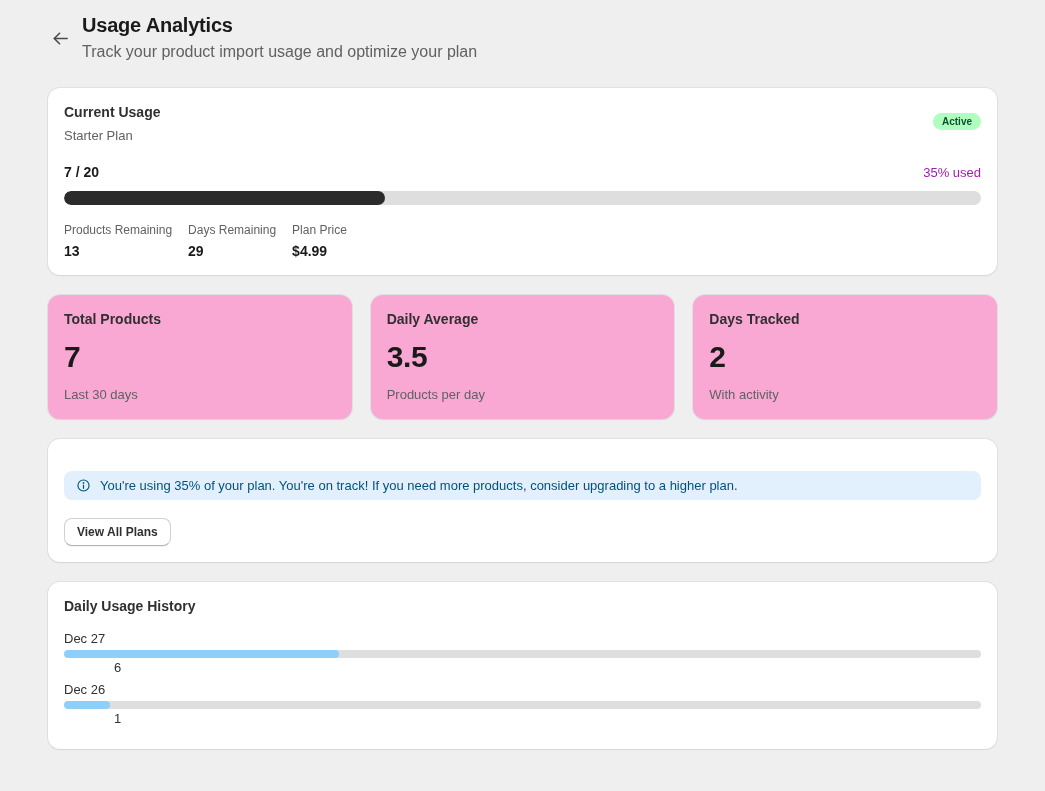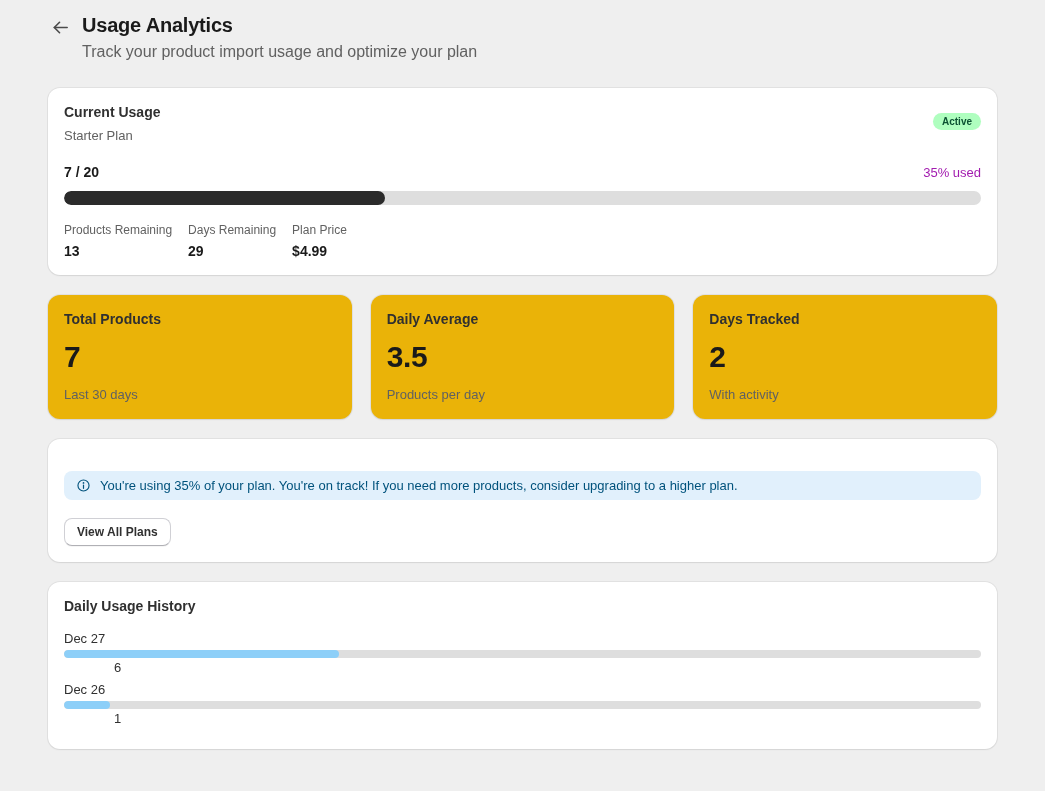--- a/index.html
+++ b/index.html
@@ -6,21 +6,21 @@
   html, body { width: 1045px; height: 791px; }
   body {
     background: #efefef;
     font-family: "Liberation Sans", "DejaVu Sans", sans-serif;
     color: #1a1a1a;
     overflow: hidden;
   }
   .page { width: 1045px; height: 791px; padding: 14px 48px 0 48px; }
 
   
-  .page-header { display: flex; align-items: flex-start; gap: 10px; margin-bottom: 27px; }
+  .page-header { display: flex; align-items: center; gap: 10px; margin-bottom: 27px; }
   .back-btn {
     background: none; border: none; cursor: pointer;
     width: 24px; height: 24px; display: flex; align-items: center; justify-content: center;
     color: #4a4a4a; margin-top: 1px;
   }
   .back-btn svg { display: block; }
   .header-text h1 { font-size: 20px; font-weight: 700; color: #1a1a1a; letter-spacing: -0.2px; }
   .header-text p { font-size: 16px; color: #616161; margin-top: 6px; }
 
   
@@ -50,21 +50,21 @@
     background: #dedede; overflow: hidden;
   }
   .progress-fill { height: 100%; background: #2b2b2b; border-radius: 7px; }
   .cu-stats { display: flex; gap: 16px; margin-top: 18px; }
   .cu-stat .stat-label { font-size: 12px; color: #616161; }
   .cu-stat .stat-value { font-size: 14px; font-weight: 700; color: #1a1a1a; margin-top: 6px; }
 
   
   .stat-grid { display: grid; grid-template-columns: 1fr 1fr 1fr; gap: 19px; margin-bottom: 20px; }
   .stat-card {
-    background: #eab308; border-radius: 12px; padding: 16px;
+    background: #f9a8d4; border-radius: 12px; padding: 16px;
     box-shadow: 0 0 0 1px rgba(0,0,0,0.055), 0 1px 2px rgba(0,0,0,0.06);
     height: 124px;
   }
   .stat-card .sc-title { font-size: 14px; font-weight: 700; color: #303030; }
   .stat-card .sc-value { font-size: 30px; font-weight: 700; color: #1a1a1a; margin-top: 13px; letter-spacing: -0.3px; }
   .stat-card .sc-caption { font-size: 13px; color: #616161; margin-top: 13px; }
 
   
   .banner {
     margin-top: 16px;

